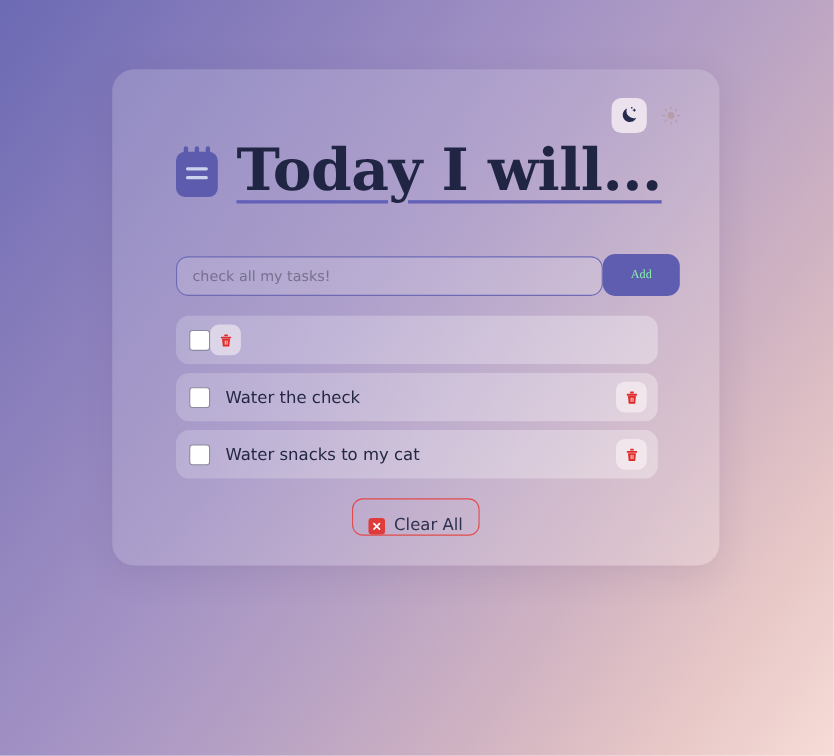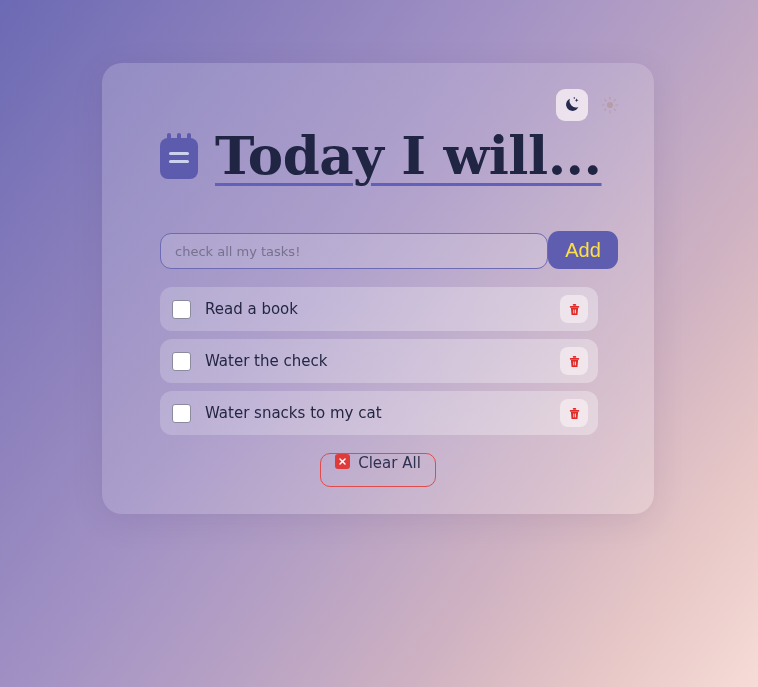--- a/index.html
+++ b/index.html
@@ -141,23 +141,23 @@
   .task-input::placeholder {
     color: #77718f;
     opacity: 1;
   }
   .add-btn {
     width: 70px;
     height: 38px;
     border-radius: 11px;
     border: none;
     background: #5f5daf;
-    color: #fde047;
-    font-family: Liberation Sans, sans-serif;
-    font-size: 20px;
+    color: #86efac;
+    font-family: Liberation Serif, serif;
+    font-size: 11px;
     cursor: pointer;
   }
 
   
   .task-list {
     position: absolute;
     left: 58px;
     top: 224px;
     width: 438px;
     display: flex;
@@ -212,21 +212,21 @@
   .clear-wrap {
     position: absolute;
     left: 0;
     right: 0;
     top: 390px;
     display: flex;
     justify-content: center;
   }
   .clear-btn {
     display: flex;
-    align-items: flex-start;
+    align-items: flex-end;
     gap: 8px;
     height: 34px;
     padding: 0 14px;
     border-radius: 10px;
     border: 1.5px solid #e24b4b;
     background: transparent;
     color: #2e3150;
     font-family: "DejaVu Sans", sans-serif;
     font-size: 15px;
     cursor: pointer;
@@ -286,21 +286,20 @@
 
   <div class="input-row">
     <input class="task-input" type="text" placeholder="check all my tasks!" style="">
     <button class="add-btn">Add</button>
   </div>
 
   <div class="task-list">
 
     <div class="task-row">
       <input type="checkbox" class="task-check" style="">
-      <span class="task-label">Read a book</span>
       <button class="del-btn">
         <svg width="15" height="15" viewBox="0 0 24 24">
           <rect x="4.5" y="6.5" width="15" height="2.6" rx="1" fill="#e02b2b"></rect>
           <rect x="9.3" y="3.2" width="5.4" height="2.6" rx="1" fill="#e02b2b"></rect>
           <path d="M6.2 9.6h11.6l-1.1 11.2H7.3z" fill="#e02b2b"></path>
           <rect x="10.1" y="12.1" width="1.5" height="6" fill="#f6dada"></rect>
           <rect x="12.8" y="12.1" width="1.5" height="6" fill="#f6dada"></rect>
         </svg>
       </button>
     </div>

